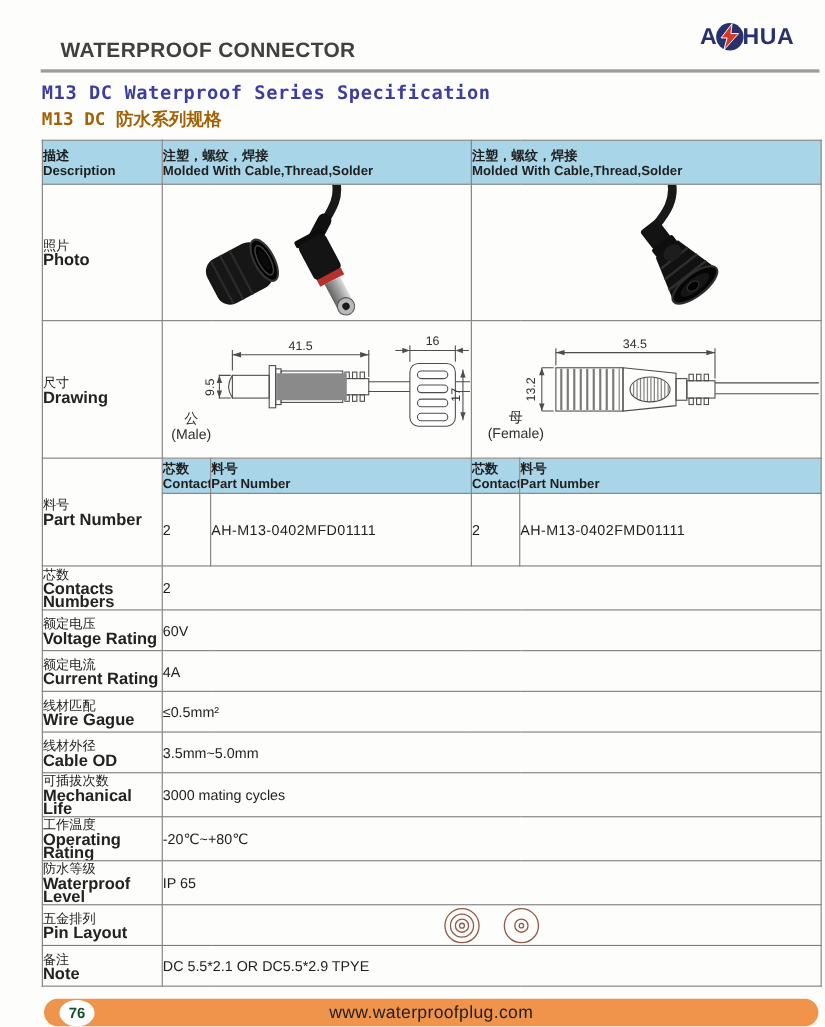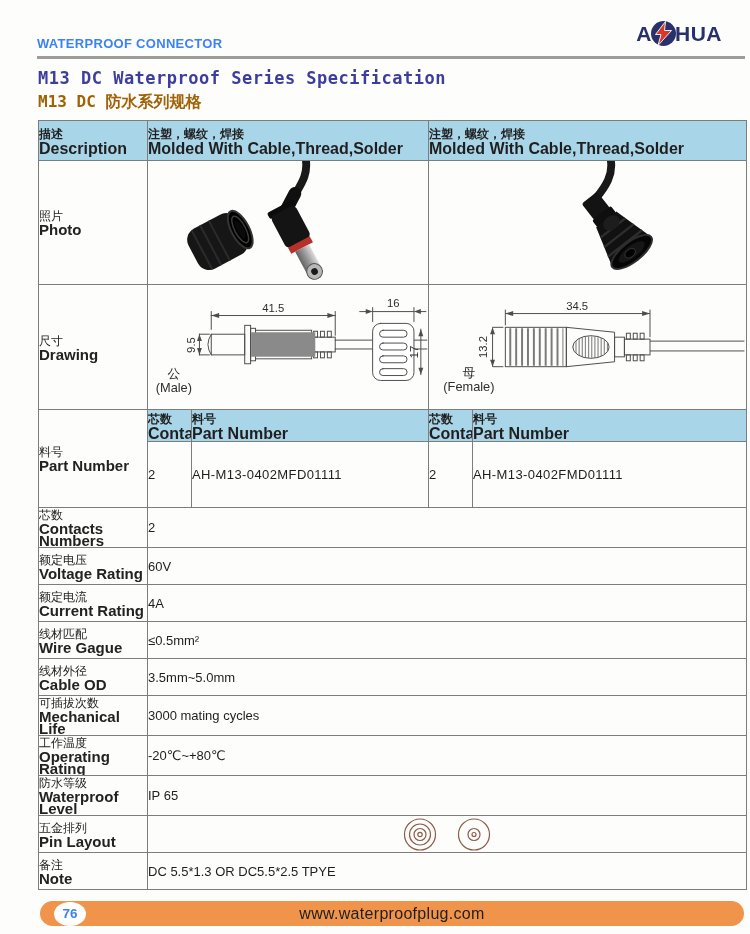--- a/index.html
+++ b/index.html
@@ -1,41 +1,41 @@
 <!DOCTYPE html>
 <html><head>
 <meta charset="utf-8">
 <style>
   * { box-sizing: border-box; margin: 0; padding: 0; }
   html,body { width:750px; height:934px; background:#fdfdfb; font-family:"Liberation Sans","DejaVu Sans",sans-serif; overflow:hidden; }
 
   
   .top { position:relative; padding-top:36px; }
-  .category { margin-left:37px; font-size:13px; font-weight:bold; letter-spacing:.3px; color:#3b82f6; }
+  .category { margin-left:55px; font-size:19px; font-weight:bold; letter-spacing:.3px; color:#404040; }
   .rule { margin:5px 0 0 37px; width:708px; height:3px; background:#9c9c9c; }
   .logo { position:absolute; top:20px; right:28px; display:flex; align-items:center; font-weight:800; font-size:21px; color:#28316b; letter-spacing:.5px; }
   .logo svg { margin:0 -2px 0 -2px; display:block; }
   .title-en { margin:9px 0 0 38px; font-family:"DejaVu Sans Mono","Liberation Mono",monospace; font-weight:bold; font-size:17px; letter-spacing:.5px; color:#3d3da0; }
   .title-cn { margin:4px 0 7px 38px; font-family:"DejaVu Sans Mono","Liberation Mono",monospace; font-weight:bold; font-size:16px; color:#a16207; }
 
   
   table { border-collapse:collapse; table-layout:fixed; width:708px; margin-left:38px; }
   td { border:1px solid #7d7d7d; text-align:left; vertical-align:middle; padding:0; overflow:hidden; }
   .hdr-bg { background:#a9d5e8; }
   .lbl-cn { display:block; font-size:12px; line-height:15px; color:#222; }
   .lbl-en { display:block; font-size:15px; line-height:12px; font-weight:bold; color:#222; }
   .hdr-cn { display:block; font-size:12px; line-height:15px; font-weight:bold; color:#1f1f1f; }
-  .hdr-en { display:block; font-size:16px; line-height:13px; font-weight:bold; color:#1f1f1f; }
+  .hdr-en { display:block; font-size:12px; line-height:13px; font-weight:bold; color:#1f1f1f; }
   .value { font-size:13px; color:#1e1e1e; }
   .pn { font-size:13px; letter-spacing:.4px; color:#1e1e1e; }
   td svg { display:block; margin:0 auto; }
 
   
   .footer-bar { position:relative; margin:11px 0 0 40px; width:704px; height:25px; border-radius:13px; background:#f0944b; display:flex; align-items:center; justify-content:center; }
-  .page-num { position:absolute; left:14px; top:.5px; width:32px; height:24px; border-radius:50%; background:#fff; display:flex; align-items:center; justify-content:center; font-size:13.5px; font-weight:bold; color:#3b82f6; }
+  .page-num { position:absolute; left:14px; top:.5px; width:32px; height:24px; border-radius:50%; background:#fff; display:flex; align-items:center; justify-content:center; font-size:13.5px; font-weight:bold; color:#14532d; }
   .site { font-size:16px; font-weight:500; color:#1f1f1f; letter-spacing:.3px; }
 
   .dim-t { font-size:11.5px; fill:#2e2e2e; font-family:"Liberation Sans",sans-serif; }
   .gender-t { font-size:13px; fill:#2e2e2e; font-family:"Liberation Sans",sans-serif; }
 </style>
 </head>
 <body>
 
 <div class="top">
   <div class="category">WATERPROOF CONNECTOR</div>
@@ -351,21 +351,21 @@
         </g>
       </svg>
     </td>
   </tr>
 
   <tr style="height:37px">
     <td>
           <span class="lbl-cn">备注</span>
           <span class="lbl-en">Note</span>
         </td>
-    <td colspan="4" class="value">DC 5.5*1.3 OR DC5.5*2.5 TPYE</td>
+    <td colspan="4" class="value">DC 5.5*2.1 OR DC5.5*2.9 TPYE</td>
   </tr>
 </tbody>
   </table>
 
 <div class="footer-bar">
   <div class="page-num">76</div>
   <div class="site">www.waterproofplug.com</div>
 </div>
 
 </body></html>

